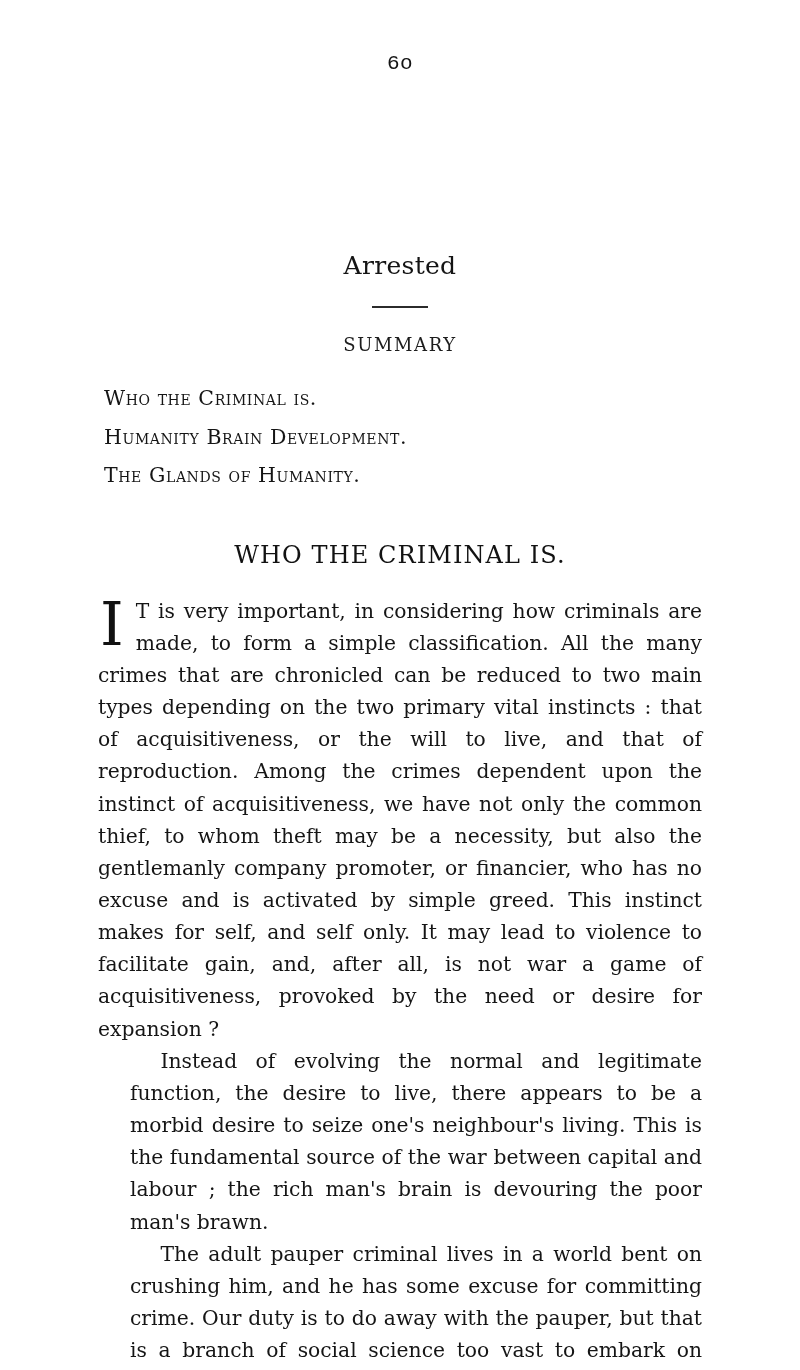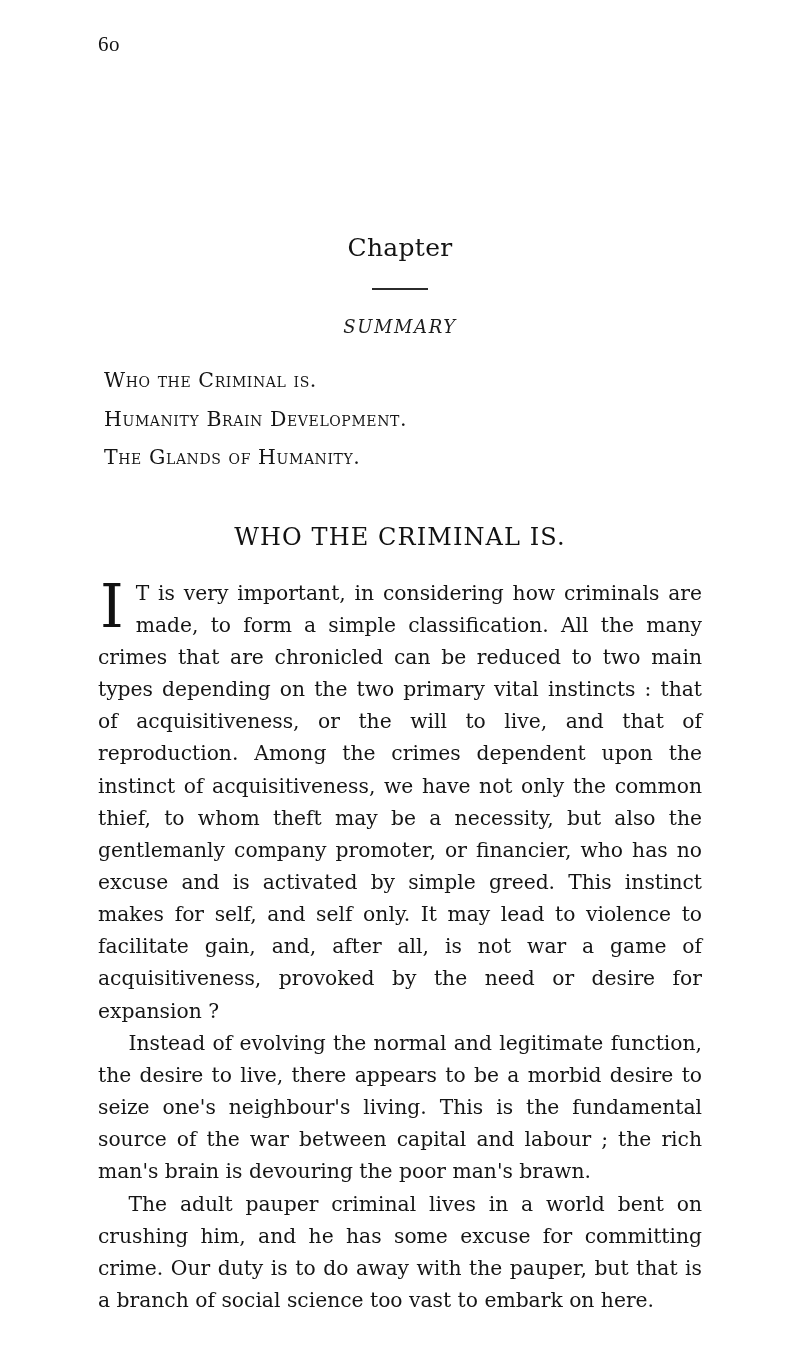--- a/index.html
+++ b/index.html
@@ -16,43 +16,42 @@
     overflow: hidden;
   }
   .page {
     position: relative;
     width: 800px;
     height: 1370px;
     box-sizing: border-box;
     padding: 0 98px;
   }
   .folio {
-    text-align: left;
+    text-align: center;
     font-size: 21px;
     letter-spacing: 0.5px;
-    margin-top: 32px;
-    font-family: Liberation Serif, serif;
+    margin-top: 52px;
+    font-family: Liberation Mono, monospace;
     color: #141414;
   }
   .chapter-head {
     text-align: center;
     font-size: 25px;
     margin-top: 176px;
     letter-spacing: 0.3px;
     color: #141414;
   }
   .rule {
     width: 56px;
     height: 2px;
     background: #2b2b2b;
     margin: 26px auto 0 auto;
   }
   .summary-label {
     text-align: center;
-    font-style: italic;
     font-size: 18px;
     letter-spacing: 1.6px;
     margin-top: 26px;
     color: #1d1d1d;
   }
   .summary-list {
     margin-top: 24px;
     padding-left: 6px;
   }
   .summary-item {
@@ -77,20 +76,21 @@
     text-align: justify;
     color: #151515;
     hyphens: none;
   }
   .body-text p {
     margin: 0;
   }
   .body-text p + p {
     text-indent: 1.5em;
     margin-top: 0;
+    margin-left: 32px;
   }
   .dropcap-para {
     position: relative;
     min-height: 3em;
   }
   .dropcap {
     float: left;
     font-size: 60px;
     line-height: 0.92;
     padding: 2px 12px 0 2px;
@@ -98,21 +98,21 @@
     color: #111;
   }
 </style>
 </head>
 <body>
 
 <div class="page">
 
   <div class="folio">6o</div>
 
-  <div class="chapter-head">Chapter</div>
+  <div class="chapter-head">Arrested</div>
 
   <div class="rule"></div>
 
   <div class="summary-label">SUMMARY</div>
 
   <div class="summary-list">
     <div class="summary-item">Who the Criminal is.</div>
     <div class="summary-item">Humanity Brain Development.</div>
     <div class="summary-item">The Glands of Humanity.</div>
   </div>

